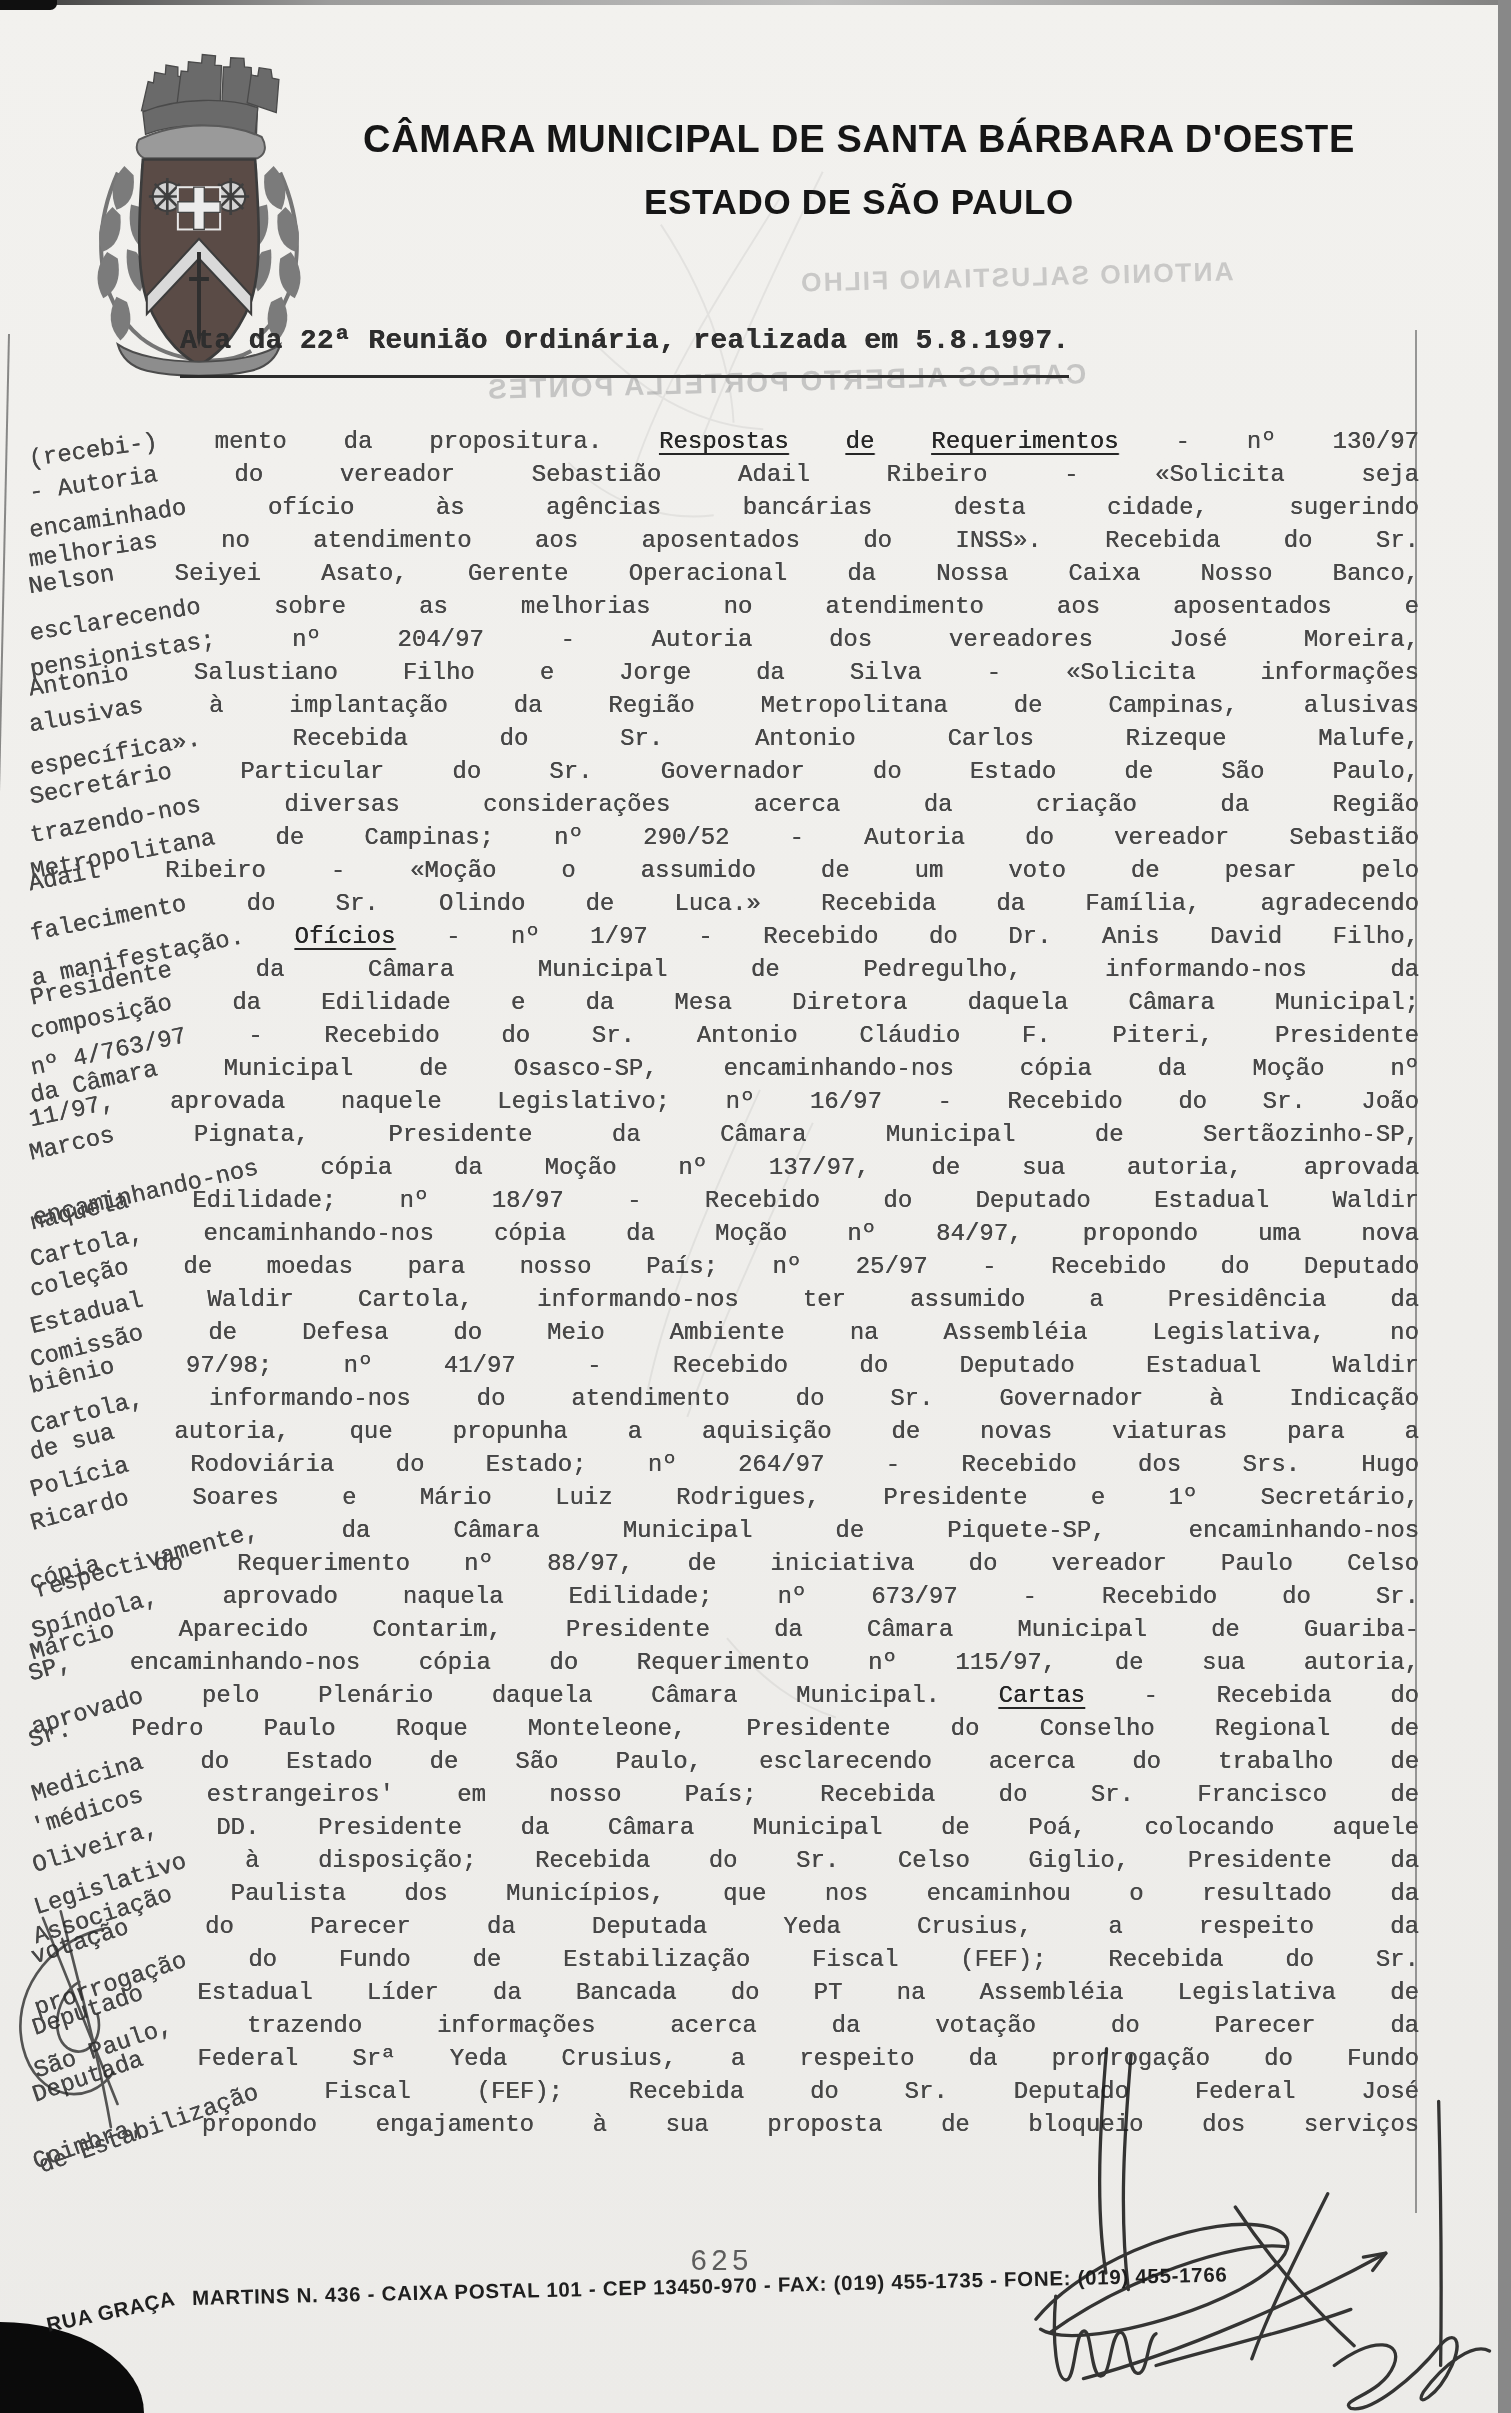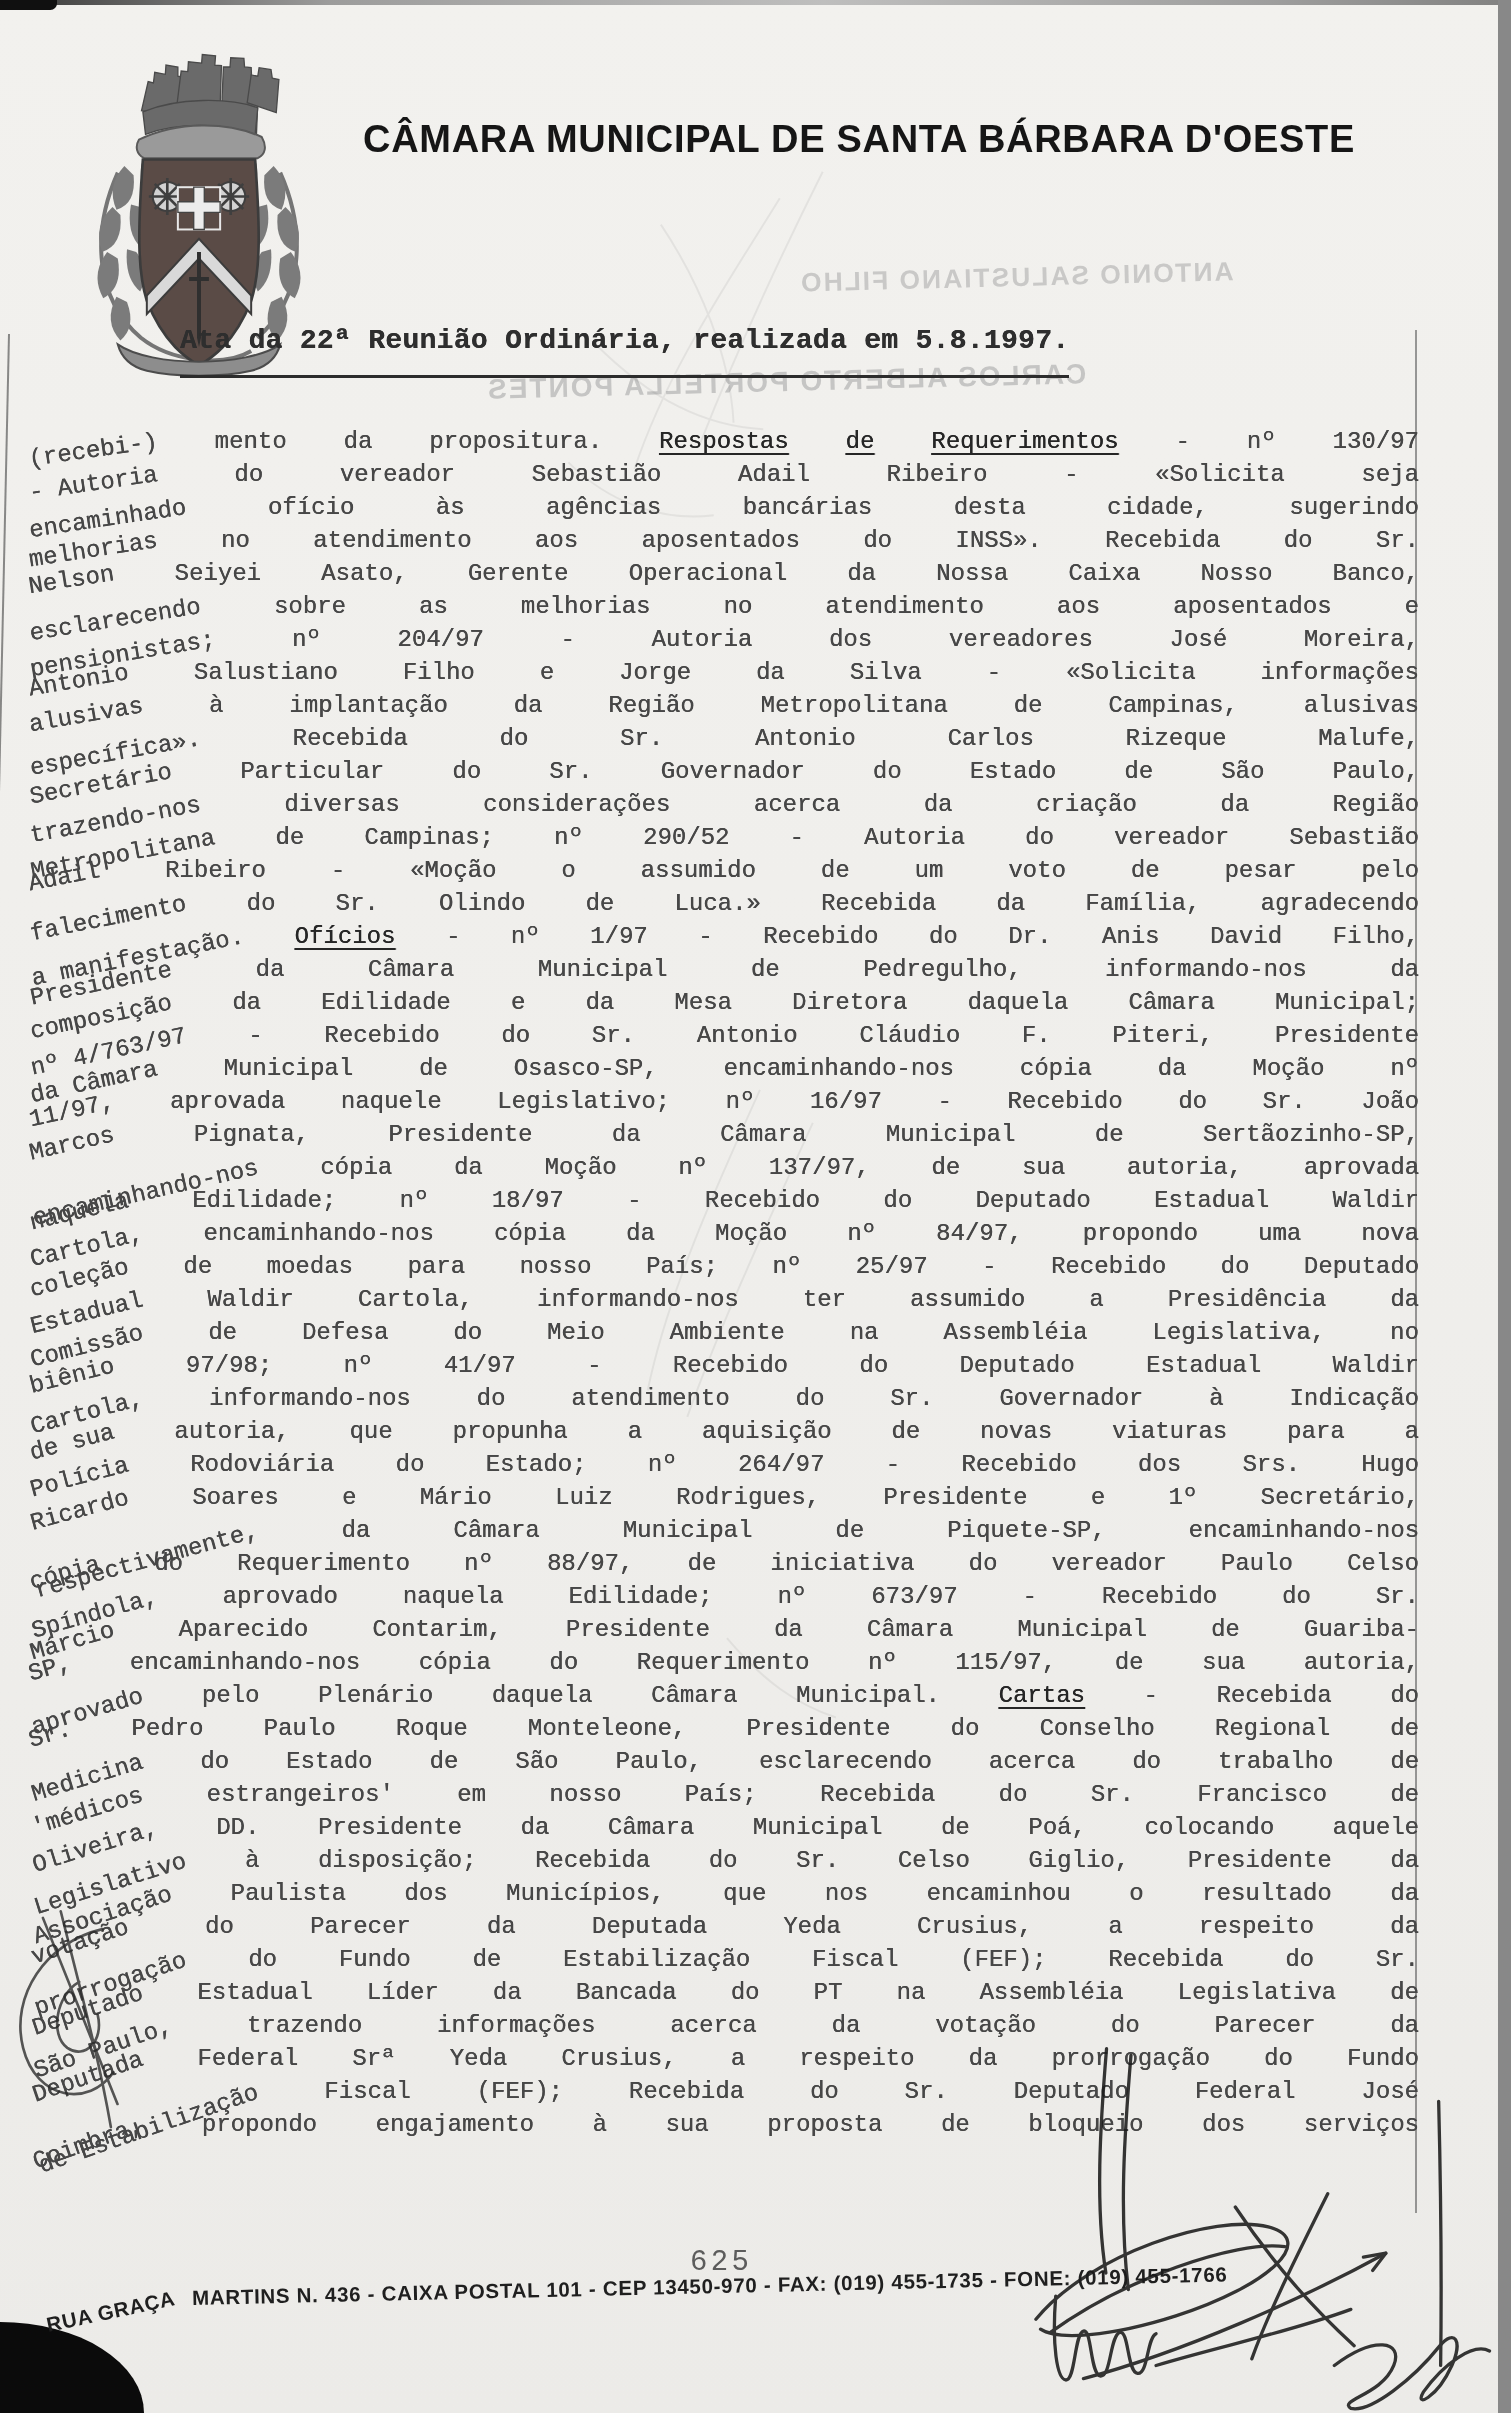--- a/index.html
+++ b/index.html
@@ -117,20 +117,21 @@
     <path d="M104,396 L183,310 L262,396 L262,424 L183,340 L104,424 z" fill="#d9d9d9" stroke="#3c3c3c" stroke-width="3"></path>
 
     <path d="M180,330 h6 v130 l-3,14 -3,-14 z" fill="#2f2f2f"></path>
     <rect x="168" y="368" width="30" height="6" fill="#2f2f2f"></rect>
 
     <path d="M60,470 C110,505 256,505 306,470 C300,492 286,504 262,510 C220,520 146,520 104,510 C80,504 66,492 60,470 z" fill="#8d8d8d" stroke="#4c4c4c" stroke-width="3"></path>
   </svg>
 
   <div class="org">
     <div class="l1">CÂMARA MUNICIPAL DE SANTA BÁRBARA D'OESTE</div>
+    <div class="l2">ESTADO DE SÃO PAULO</div>
   </div>
 
   <div class="ghost g1 nosel">ANTONIO SALUSTIANO FILHO</div>
   <div class="ghost g2 nosel">CARLOS ALBERTO PORTELLA PONTES</div>
 
   <div class="doc-title">Ata da 22ª Reunião Ordinária, realizada em 5.8.1997.</div>
 
   <div class="bodytext">
       <div class="tl">
         <span class="lead" style="transform: rotate(-8deg);">(recebi-)</span>

